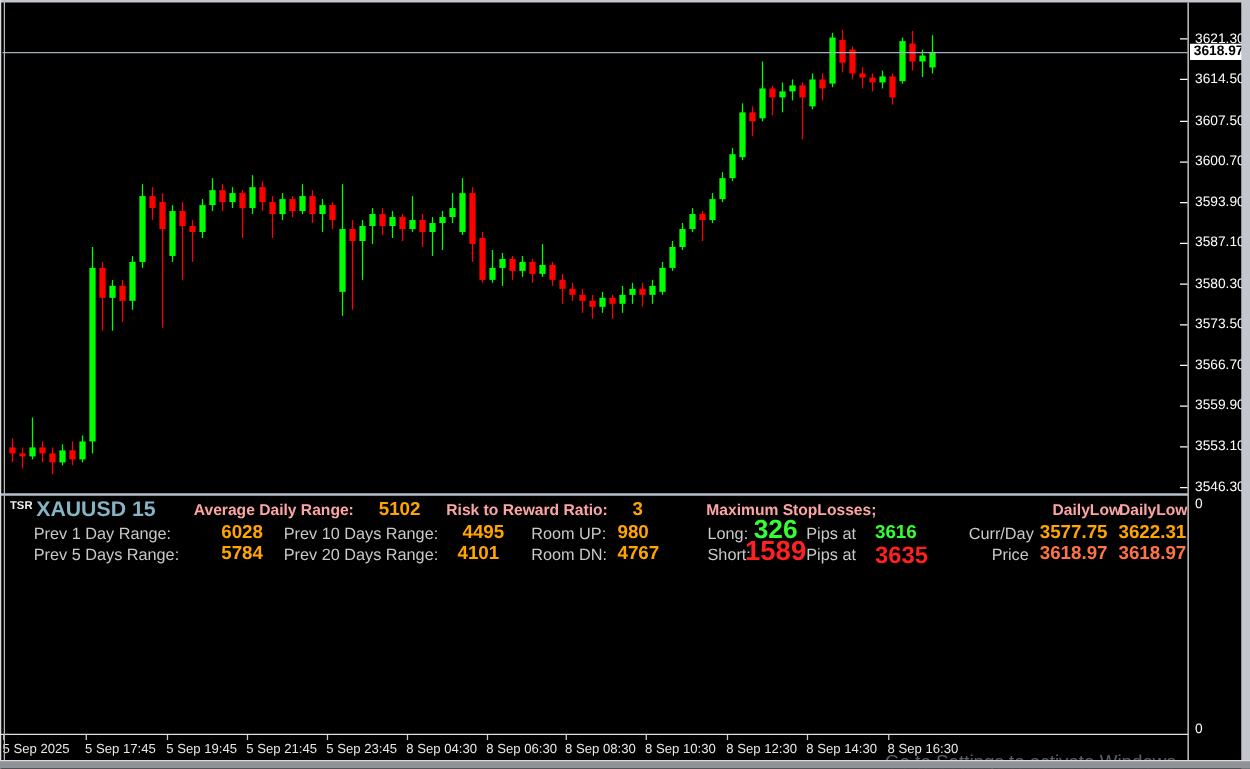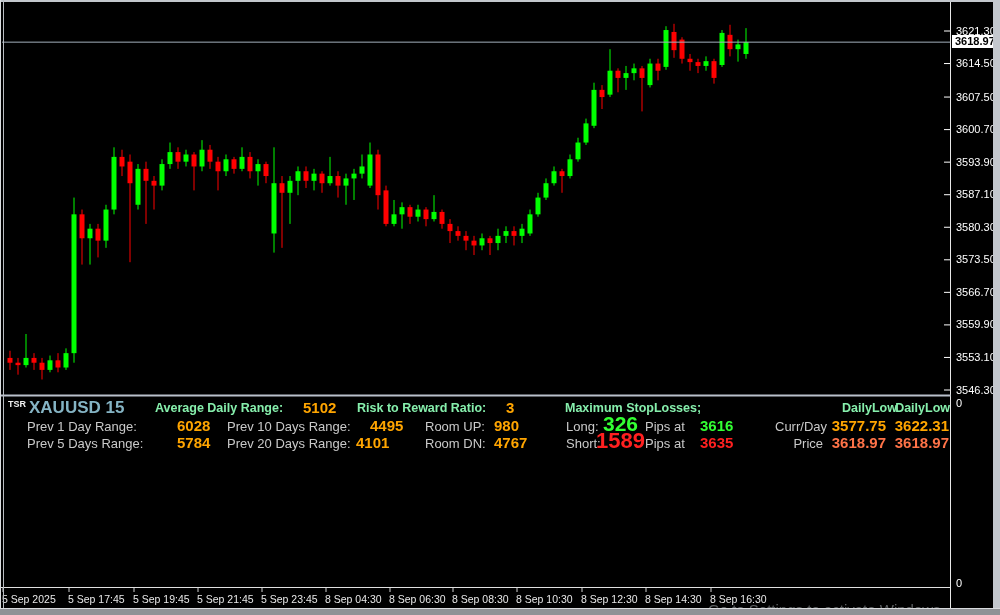--- a/index.html
+++ b/index.html
@@ -11,26 +11,26 @@
   #frame-left1{left:0;top:0;width:1px;height:615px;background:#d9dcdf;}
   #frame-left2{left:3px;top:0;width:1px;height:612px;background:#b7bbc0;}
   #frame-right{left:993px;top:0;width:7px;height:615px;background:#c3c7cd;}
   #status-strip{left:0;top:608px;width:1000px;height:7px;background:#8f9296;border-top:1px solid #d8dadd;}
   
   #title-overlay{left:8px;top:4px;color:#fff;font-size:11.5px;font-weight:bold;letter-spacing:.2px;}
   .plabel{color:#fff;font-size:11px;width:40px;}
   .badge{background:#fff;color:#000;font-weight:bold;font-size:11px;padding:0 2px 1px 3px;}
   .tlabel{color:#e8e8e8;font-size:10.5px;}
   
-  .teal{color:#86efac;font-weight:bold;font-size:12.5px;}
+  .teal{color:#fca5a5;font-weight:bold;font-size:12.5px;}
   .gray{color:#c9c9c9;font-size:13px;}
   .orange{color:#ffa500;font-weight:bold;font-size:15px;}
   .coral{color:#ff7348;font-weight:bold;font-size:15px;}
   .greenv{color:#33ff33;font-weight:bold;font-size:15px;}
-  .redv{color:#ff2020;font-weight:bold;font-size:15px;}
+  .redv{color:#ff2020;font-weight:bold;font-size:19px;}
   .biggreen{color:#33ff33;font-weight:bold;font-size:21px;z-index:5;}
   .bigred{color:#ff2020;font-weight:bold;font-size:22px;z-index:5;}
   #tsr-badge{left:8px;top:399px;color:#f0f0f0;font-size:9px;font-weight:bold;}
   #symbol-title{left:29px;top:398px;color:#85b4c4;font-weight:bold;font-size:17px;}
   .ra{text-align:right;}
   
   #wm1{left:708px;top:577px;color:rgba(205,210,215,.55);font-size:19px;letter-spacing:.3px;}
   #wm2{left:708px;top:601px;color:rgba(205,210,215,.45);font-size:15px;}
 </style>
 </head>
@@ -311,21 +311,21 @@
     <span class="abs biggreen" style="left:603px;top:412px;">326</span>
     <span class="abs gray" style="left:645px;top:419px;">Pips at</span>
     <span class="abs greenv" style="left:700px;top:417px;">3616</span>
     <span class="abs gray ra" style="left:775px;top:419px;width:48px;">Curr/Day</span>
     <span class="abs orange ra" style="left:828px;top:417px;width:58px;">3577.75</span>
     <span class="abs orange ra" style="left:889px;top:417px;width:60px;">3622.31</span>
 
     <span class="abs gray" style="left:27px;top:436px;">Prev 5 Days Range:</span>
     <span class="abs orange" style="left:177px;top:434px;">5784</span>
     <span class="abs gray" style="left:227px;top:436px;">Prev 20 Days Range:</span>
-    <span class="abs orange" style="left:356px;top:434px;">4101</span>
+    <span class="abs orange" style="left:366px;top:434px;">4101</span>
     <span class="abs gray" style="left:425px;top:436px;">Room DN:</span>
     <span class="abs orange" style="left:494px;top:434px;">4767</span>
     <span class="abs gray" style="left:566px;top:436px;">Short:</span>
     <span class="abs bigred" style="left:596px;top:428px;">1589</span>
     <span class="abs gray" style="left:645px;top:436px;">Pips at</span>
     <span class="abs redv" style="left:700px;top:434px;">3635</span>
     <span class="abs gray ra" style="left:775px;top:436px;width:48px;">Price</span>
     <span class="abs coral ra" style="left:828px;top:434px;width:58px;">3618.97</span>
     <span class="abs coral ra" style="left:889px;top:434px;width:60px;">3618.97</span>
   </div>

